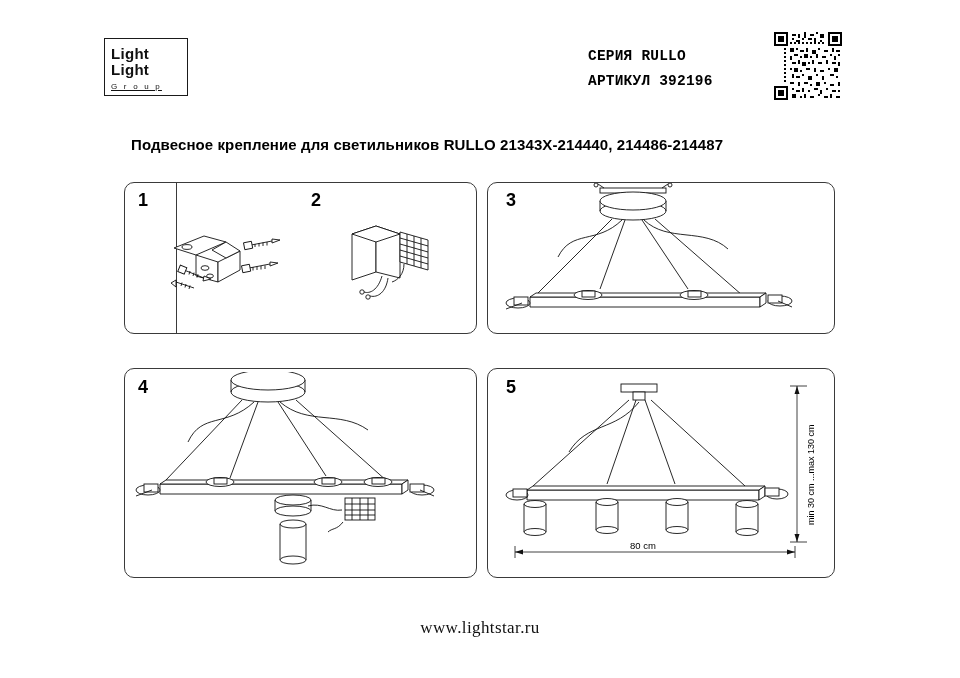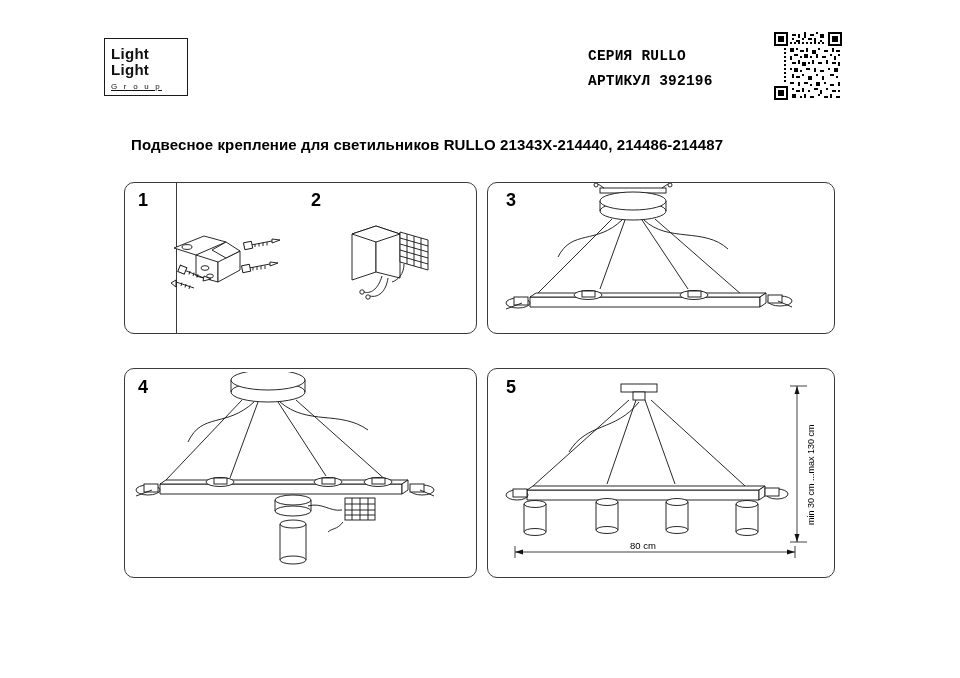--- a/index.html
+++ b/index.html
@@ -554,14 +554,17 @@
         <path d="M300,10 l-2.5,8 l5,0 z" fill="#111" stroke="none"></path>
         <path d="M300,166 l-2.5,-8 l5,0 z" fill="#111" stroke="none"></path>
       </g>
     </svg>
   </div>
 
   <div class="dim-label" style="left:630px; top:540px;">80 cm</div>
 
   <div class="vlabel" style="left:806px; top:525px;">min 30 cm ...max 130 cm</div>
 
+  <div class="footer">
+    <span class="footer-text">www.lightstar.ru</span>
+  </div>
 
 </div>
 
 </body></html>

